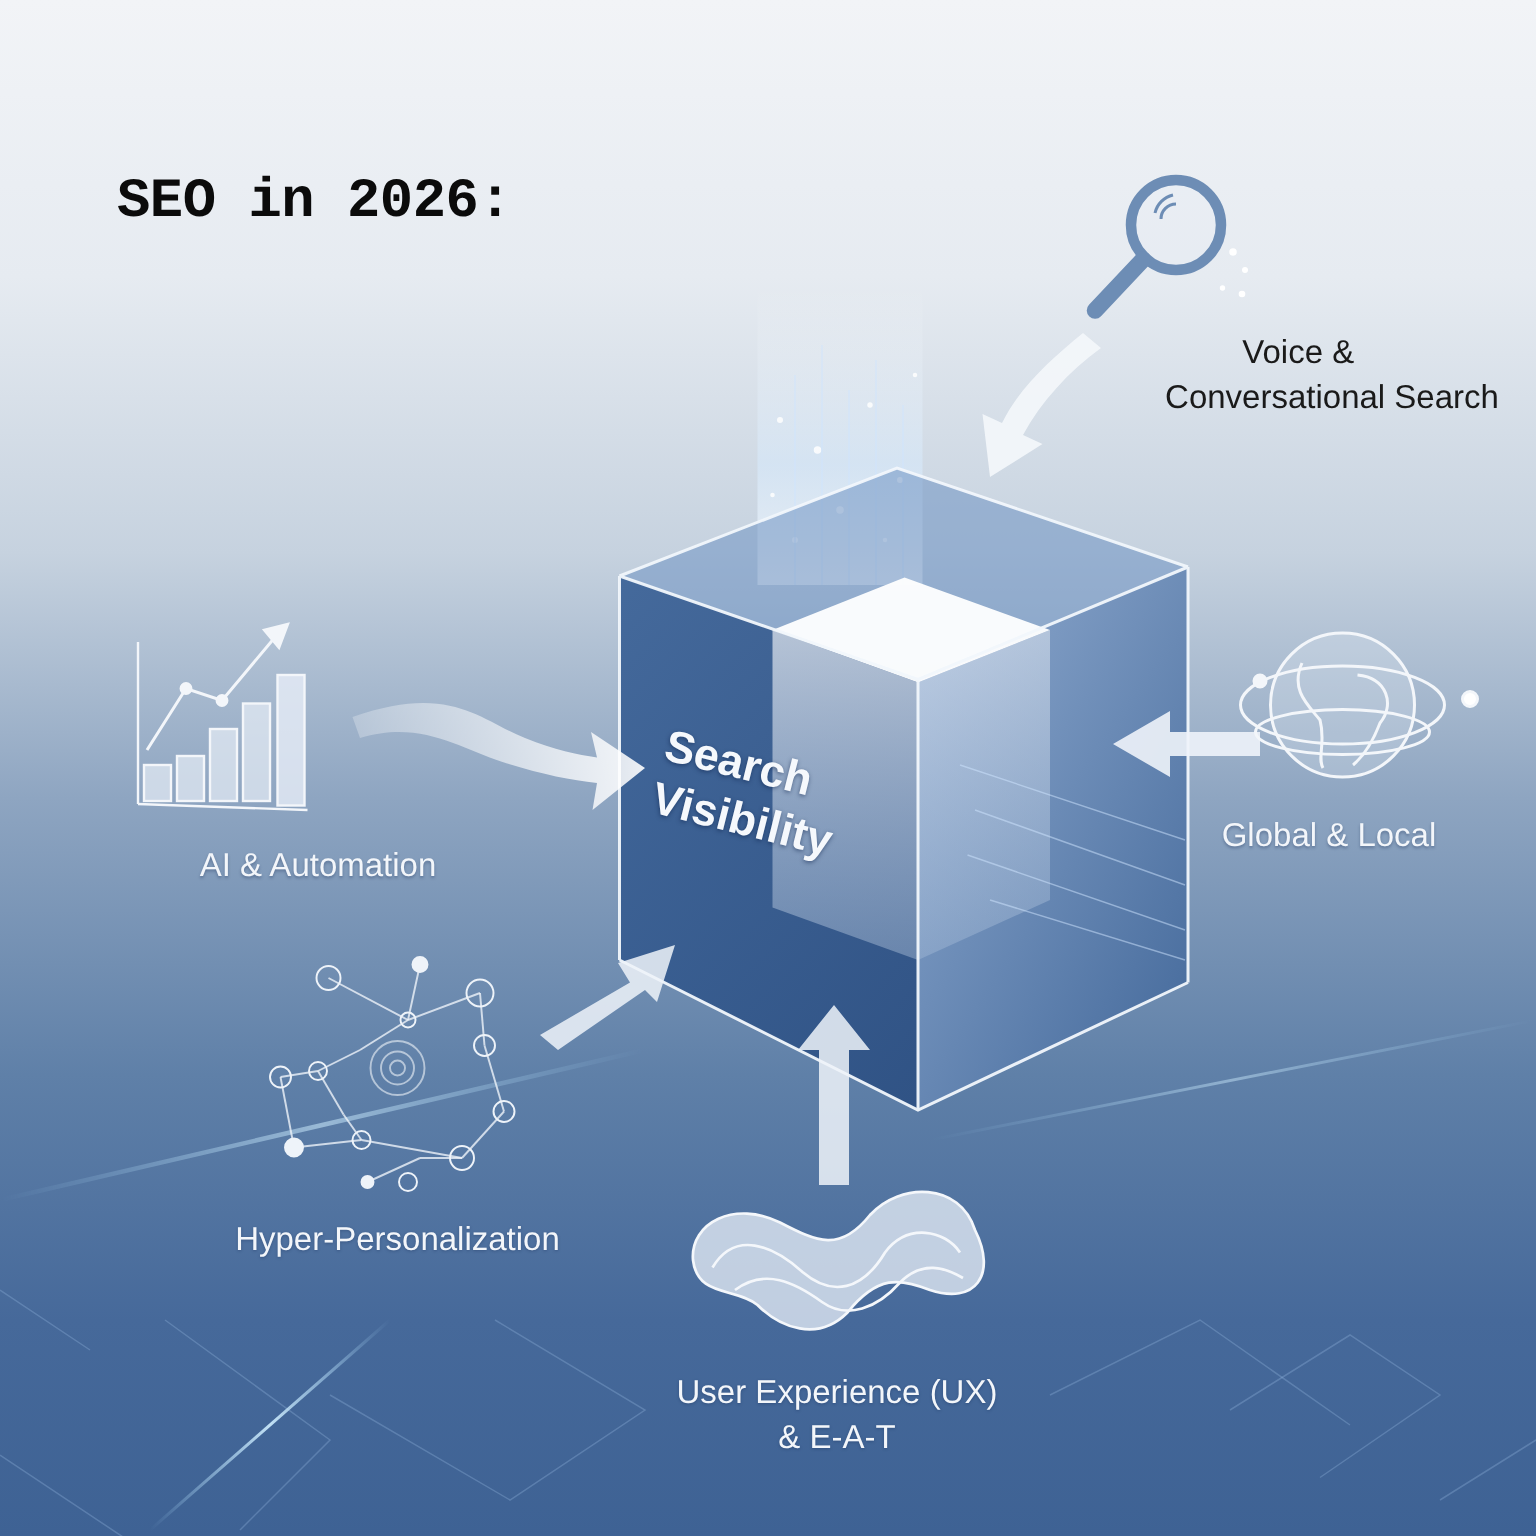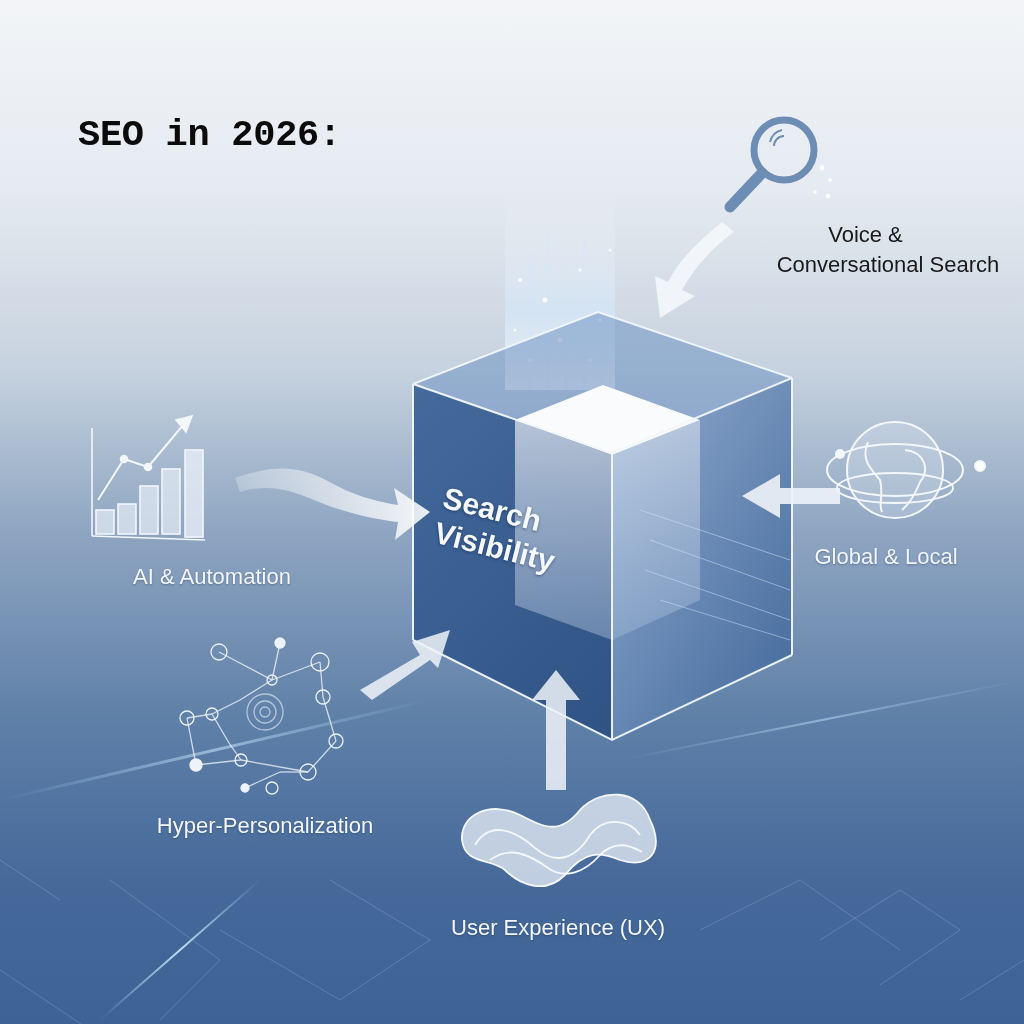--- a/index.html
+++ b/index.html
@@ -232,13 +232,14 @@
 <div class="abs label light" style="left:796px; top:542px; width:180px;">
   <div>Global &amp; Local</div>
 </div>
 
 <div class="abs label light" style="left:135px; top:811px; width:260px; text-align:center;">
   <div>Hyper-Personalization</div>
 </div>
 
 <div class="abs label light" style="left:428px; top:913px; width:260px;">
   <div>User Experience (UX)</div>
+  <div>&amp; E-A-T</div>
 </div>
 
 </body></html>

